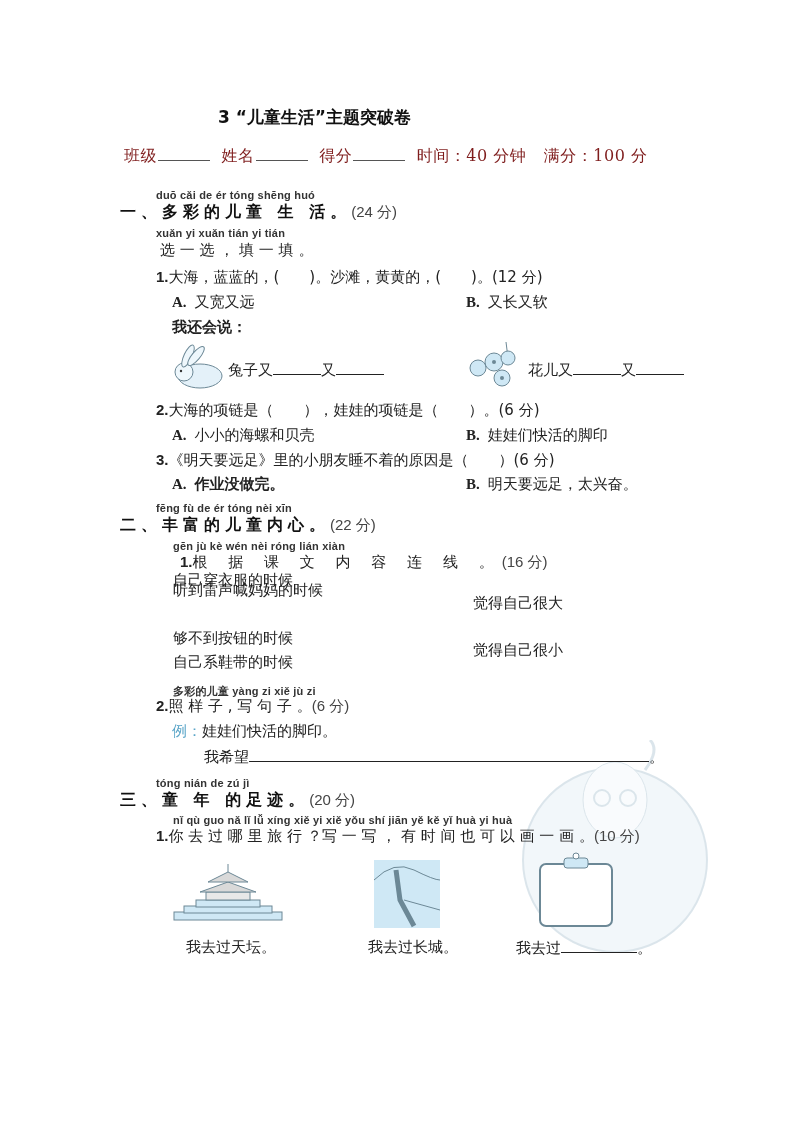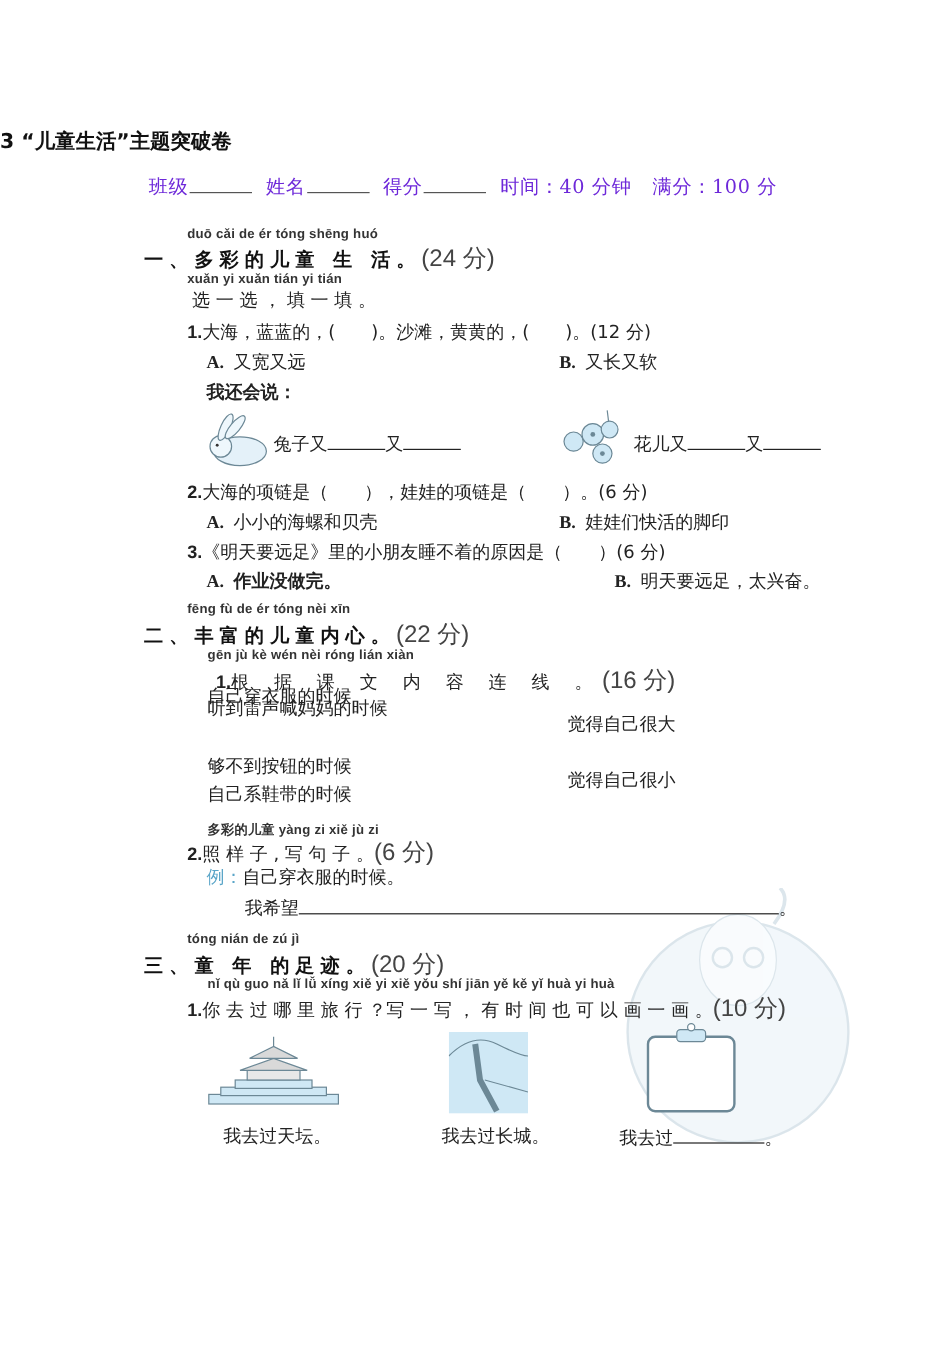--- a/index.html
+++ b/index.html
@@ -1,26 +1,26 @@
 <!DOCTYPE html>
 <html><head>
 <meta charset="utf-8">
 <style>
   html, body { margin:0; padding:0; background:#fff; }
   body { width:793px; height:1122px; position:relative; overflow:hidden;
          font-family:"DejaVu Serif","Liberation Serif",serif; color:#222; }
   .abs { position:absolute; white-space:nowrap; }
-  .title { left:0; width:629px; top:106px; text-align:left; font-family:"DejaVu Sans","Liberation Sans",sans-serif;
+  .title { left:0; width:629px; top:106px; text-align:center; font-family:"DejaVu Sans","Liberation Sans",sans-serif;
            font-weight:bold; font-size:17px; color:#111; }
-  .header { left:124px; top:146px; font-size:16px; color:#6d28d9; letter-spacing:0.5px; }
+  .header { left:124px; top:146px; font-size:16px; color:#7f1d1d; letter-spacing:0.5px; }
   .header .blank { display:inline-block; width:52px; border-bottom:1px solid #555; margin:0 6px 0 1px; height:14px; vertical-align:baseline; }
   .header .gap { display:inline-block; width:12px; }
   .py { font-family:"Liberation Sans","DejaVu Sans",sans-serif; font-size:11px; color:#333; letter-spacing:0.2px;font-weight:bold; }
   .sec { font-family:"DejaVu Sans","Liberation Sans",sans-serif; font-weight:bold; font-size:16px; color:#111; letter-spacing:5px; }
-  .score { font-family:"Liberation Sans","DejaVu Sans",sans-serif; font-weight:normal; font-size:20px; color:#444; letter-spacing:0; }
+  .score { font-family:"Liberation Sans","DejaVu Sans",sans-serif; font-weight:normal; font-size:15px; color:#444; letter-spacing:0; }
   .q { font-family:"DejaVu Sans","Liberation Sans",sans-serif; font-size:15px; color:#222; }
   .q .num { font-family:"Liberation Sans",sans-serif; font-weight:bold; }
   .opt { font-family:"DejaVu Serif","Liberation Serif",serif; font-size:15px; color:#222; }
   .opt b { font-family:"Liberation Serif",serif; margin-right:8px; }
   .bold { font-family:"DejaVu Sans","Liberation Sans",sans-serif; font-weight:bold; font-size:15px; }
   .line { display:inline-block; border-bottom:1.5px solid #222; height:14px; vertical-align:baseline; }
   .spaced { letter-spacing:8px; }
   .example { color:#5aa5c8; }
   .match { font-size:15px; color:#222; }
   .watermark { opacity:0.35; }
@@ -87,21 +87,21 @@
 <div class="abs q" style="left:156px;top:401px;">
   <span class="num">2.</span><span>大海的项链是（　　），娃娃的项链是（　　）。(6 分)</span>
 </div>
 <div class="abs opt" style="left:172px;top:426px;text-align:right;"><b>A.</b><span>小小的海螺和贝壳</span></div>
 <div class="abs opt" style="left:466px;top:426px;"><b>B.</b><span>娃娃们快活的脚印</span></div>
 
 <div class="abs q" style="left:156px;top:451px;">
   <span class="num">3.</span><span>《明天要远足》里的小朋友睡不着的原因是（　　）(6 分)</span>
 </div>
 <div class="abs opt" style="left:172px;top:475px;font-weight:bold;"><b>A.</b><span>作业没做完。</span></div>
-<div class="abs opt" style="left:466px;top:475px;margin-left:46px;"><b>B.</b><span>明天要远足，太兴奋。</span></div>
+<div class="abs opt" style="left:466px;top:475px;"><b>B.</b><span>明天要远足，太兴奋。</span></div>
 
 <div class="abs py" style="left:156px;top:502px;">fēng  fù  de  ér  tóng nèi  xīn</div>
 <div class="abs" style="left:120px;top:515px;">
   <span class="sec">二、丰富的儿童内心。</span><span class="score">(22 分)</span>
 </div>
 <div class="abs py" style="left:173px;top:540px;">gēn  jù  kè  wén nèi róng lián xiàn</div>
 <div class="abs q" style="left:156px;top:553px;margin-left:24px;">
   <span class="num">1.</span><span class="spaced">根 据 课 文 内 容 连 线 。</span><span class="score">(16 分)</span>
 </div>
 <div class="abs match" style="left:173px;top:581px;">听到雷声喊妈妈的时候</div>
@@ -109,21 +109,21 @@
 <div class="abs match" style="left:173px;top:629px;">够不到按钮的时候</div>
 <div class="abs match" style="left:173px;top:653px;">自己系鞋带的时候</div>
 <div class="abs match" style="left:473px;top:594px;">觉得自己很大</div>
 <div class="abs match" style="left:473px;top:641px;">觉得自己很小</div>
 
 <div class="abs py" style="left:173px;top:684px;">多彩的儿童 yàng  zi      xiě  jù   zi</div>
 <div class="abs q" style="left:156px;top:697px;">
   <span class="num">2.</span><span>照  样  子 , 写 句 子 。</span><span class="score">(6 分)</span>
 </div>
 <div class="abs opt" style="left:172px;top:722px;">
-  <span class="example">例：</span><span>自己穿衣服的时候。</span>
+  <span class="example">例：</span><span>娃娃们快活的脚印。</span>
 </div>
 <div class="abs opt" style="left:204px;top:747px;">
   <span>我希望</span><span class="line" style="width:400px;"></span><span>。</span>
 </div>
 
 <div class="abs py" style="left:156px;top:777px;">tóng nián  de  zú   jì</div>
 <div class="abs" style="left:120px;top:790px;">
   <span class="sec">三、童 年 的足迹。</span><span class="score">(20 分)</span>
 </div>
 <div class="abs py" style="left:173px;top:814px;text-align:right;">nǐ  qù guo nǎ   lǐ   lǚ  xíng     xiě  yi  xiě     yǒu shí jiān yě  kě  yǐ  huà  yi  huà</div>

